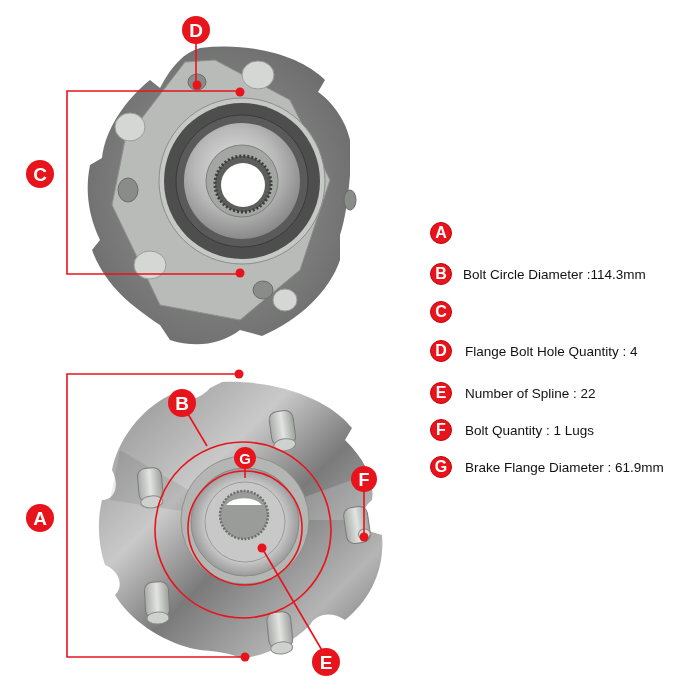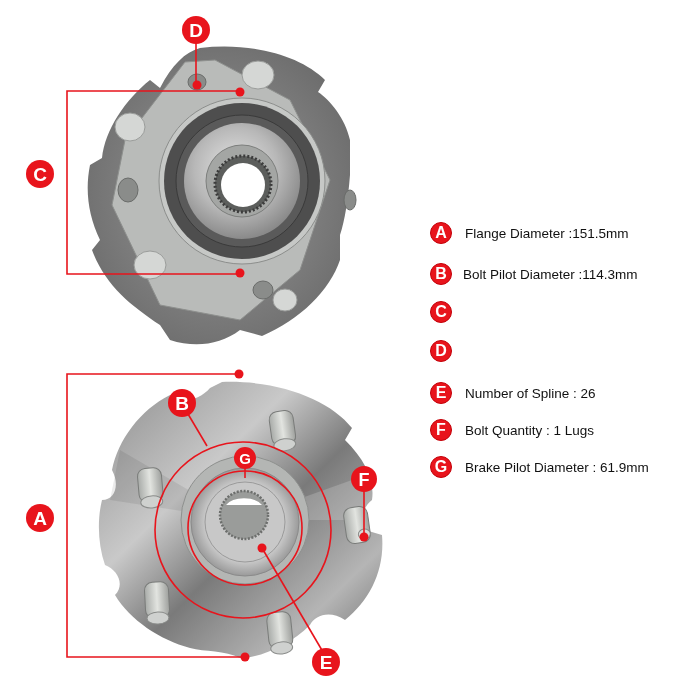--- a/index.html
+++ b/index.html
@@ -173,39 +173,39 @@
       <g>
           <circle cx="326" cy="662" r="14" fill="#e8141c"></circle>
           <text class="badge-label" x="326" y="669" font-size="19" text-anchor="middle">E</text>
         </g>
     </g>
   </svg>
 
   <div class="spec-list">
     <div class="spec-row" style="top:0px">
       <span class="spec-badge">A</span>
-      <span class="spec-text">Flange Diameter :151.5mm</span>
     </div>
     <div class="spec-row" style="top:41px">
       <span class="spec-badge">B</span>
-      <span class="spec-text" style="margin-left:11px">Bolt Pilot Diameter :114.3mm</span>
+      <span class="spec-text" style="margin-left:11px">Bolt Circle Diameter :114.3mm</span>
     </div>
     <div class="spec-row" style="top:79px">
       <span class="spec-badge">C</span>
     </div>
     <div class="spec-row" style="top:118px">
       <span class="spec-badge">D</span>
+      <span class="spec-text">Flange Bolt Hole Quantity : 4</span>
     </div>
     <div class="spec-row" style="top:160px">
       <span class="spec-badge">E</span>
-      <span class="spec-text">Number of Spline : 26</span>
+      <span class="spec-text">Number of Spline : 22</span>
     </div>
     <div class="spec-row" style="top:197px">
       <span class="spec-badge">F</span>
       <span class="spec-text">Bolt Quantity : 1 Lugs</span>
     </div>
     <div class="spec-row" style="top:234px">
       <span class="spec-badge">G</span>
-      <span class="spec-text">Brake Pilot Diameter : 61.9mm</span>
+      <span class="spec-text">Brake Flange Diameter : 61.9mm</span>
     </div>
   </div>
 
 </div>
 
 </body></html>

